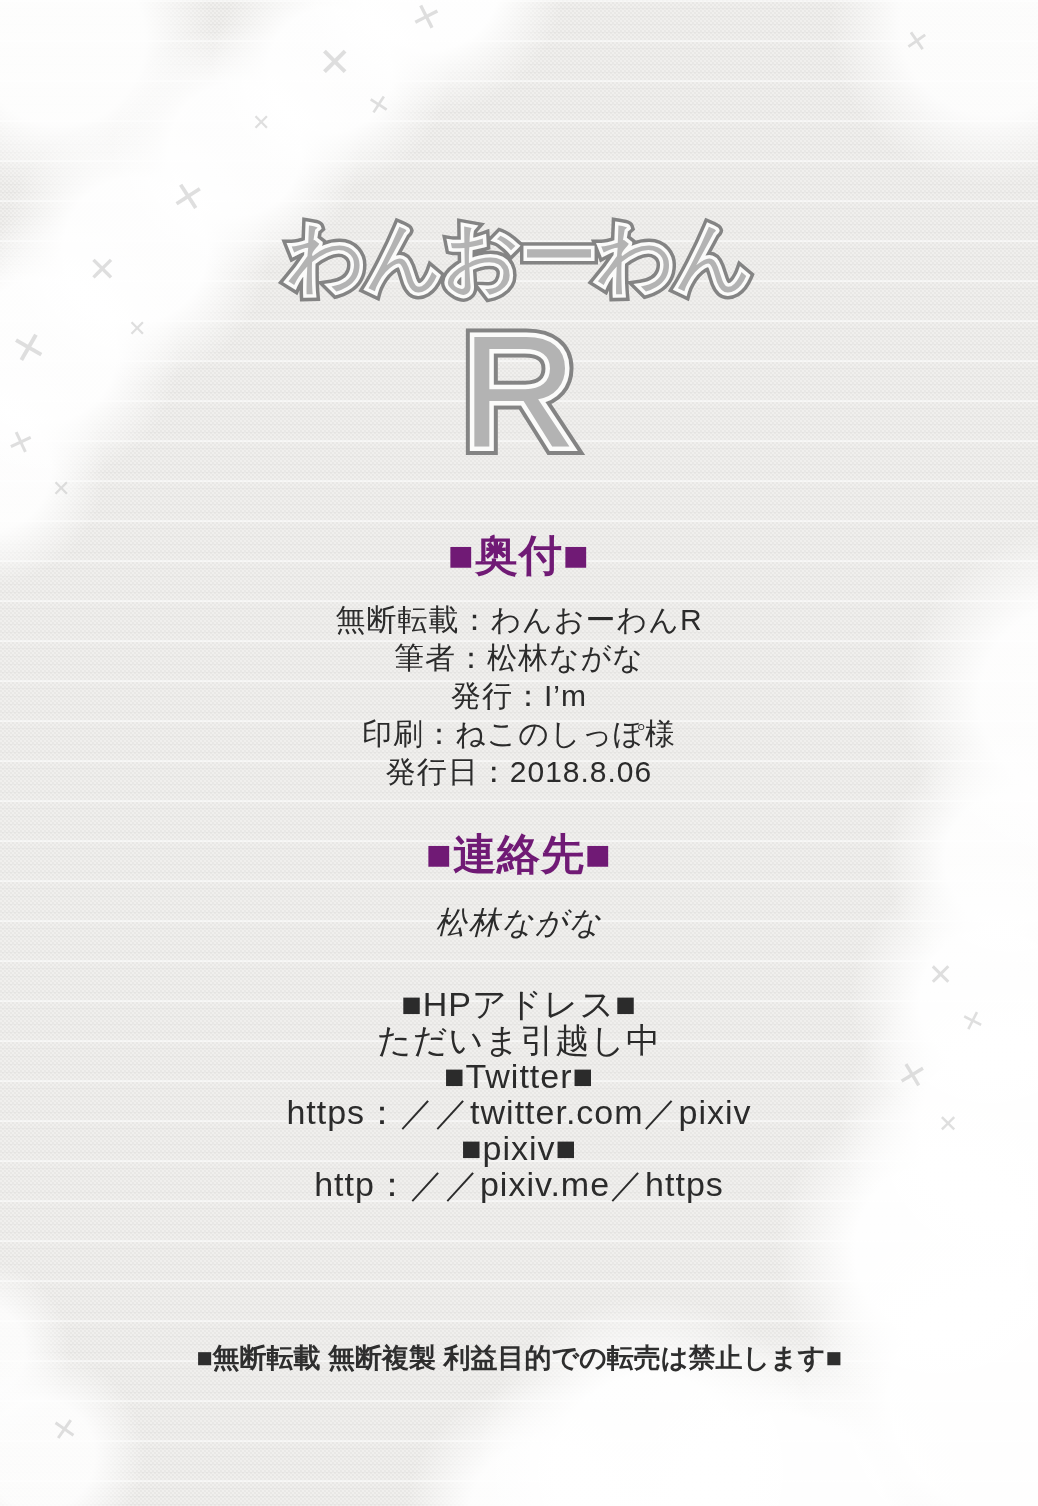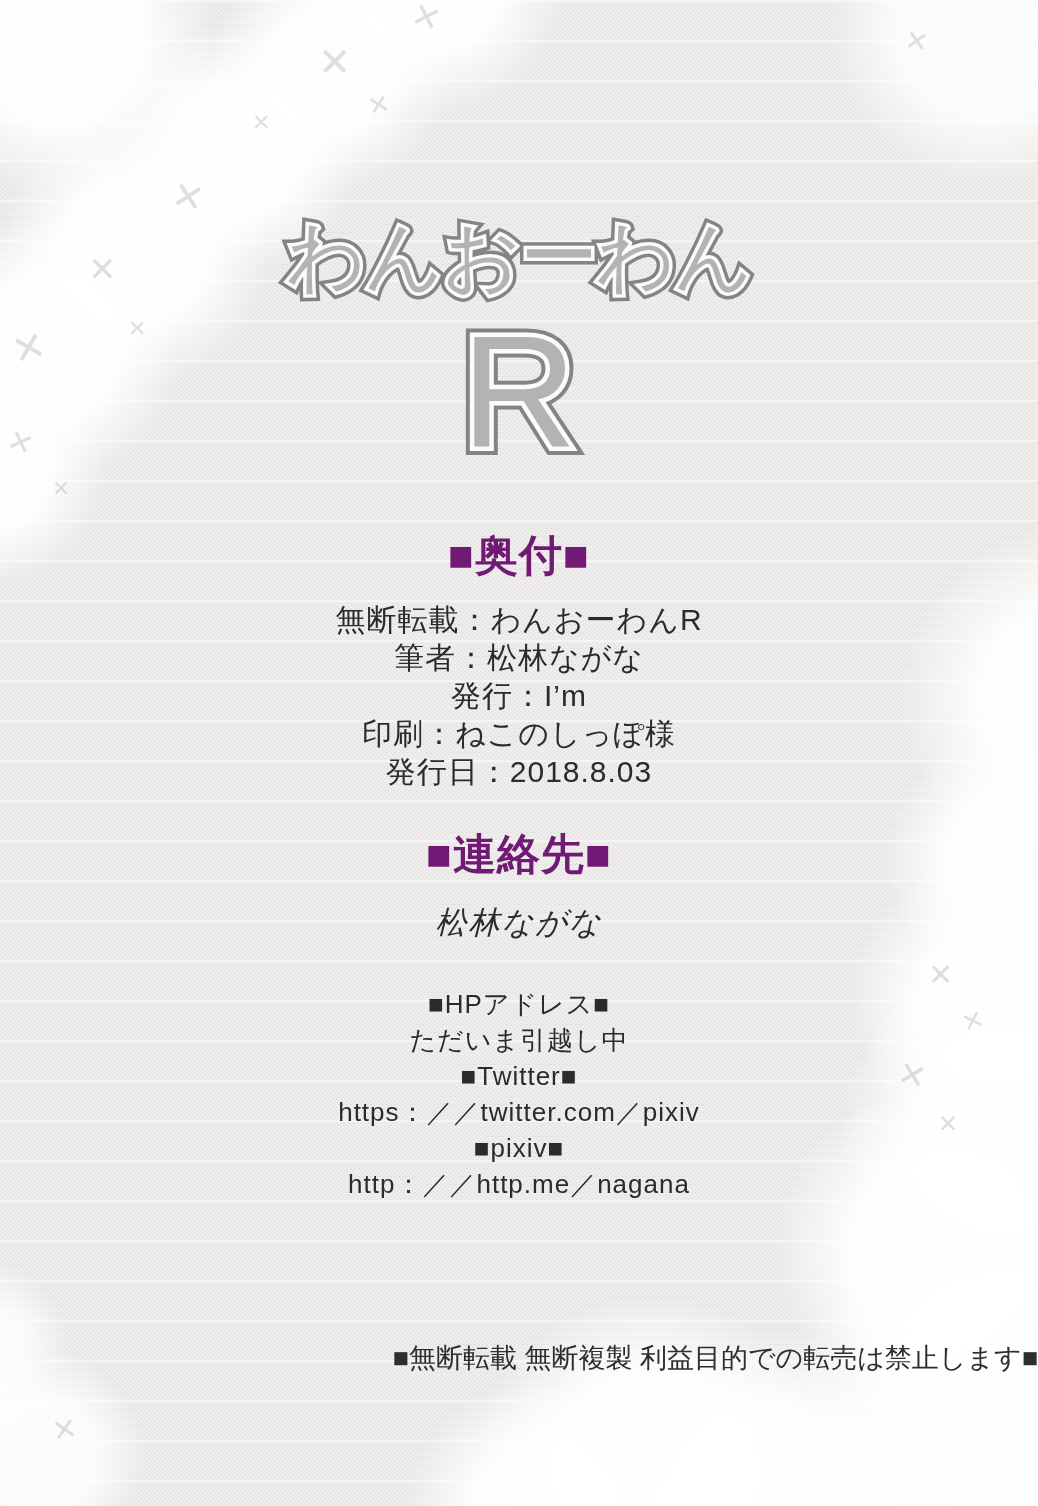--- a/index.html
+++ b/index.html
@@ -89,29 +89,28 @@
 
   .info-block { position: absolute; left: 0; right: 0; top: 601px; }
   .info-block .line { font-size: 30px; line-height: 38px; letter-spacing: 1px; }
 
   .contact-name {
     position: absolute; left: 0; right: 0; top: 903px;
     font-size: 31px; line-height: 40px; letter-spacing: 2px; font-style: italic;
   }
 
   .contact-block { position: absolute; left: 0; right: 0; top: 986px; }
-  .contact-block .line { font-size: 26px; line-height: 36px; letter-spacing: 1px; }
+  .contact-block .line { font-size: 34px; line-height: 36px; letter-spacing: 1px; }
 
   .notice {
     position: absolute; left: 0; right: 0; top: 1339px;
     font-size: 27px; line-height: 38px;
-    font-weight: normal;
+    font-weight: bold;
     letter-spacing: 0px;
     color: #2e2e2e;
-    text-align: right;
   }
 </style>
 </head>
 <body>
 
 <div class="page">
   <div class="texture"></div>
   <div class="blobs"></div>
 
   <span class="sparkle" style="left:318px; top:42px;  font-size:40px;">✕</span>
@@ -145,31 +144,31 @@
       <span class="layer front">R</span>
     </div>
 
     <h2 class="heading h-okuzuke">■奥付■</h2>
 
     <div class="info-block">
       <div class="line">無断転載：わんおーわんR</div>
       <div class="line">筆者：松林ながな</div>
       <div class="line">発行：I’m</div>
       <div class="line">印刷：ねこのしっぽ様</div>
-      <div class="line">発行日：2018.8.03</div>
+      <div class="line">発行日：2018.8.06</div>
     </div>
 
     <h2 class="heading h-contact">■連絡先■</h2>
 
     <div class="contact-name">松林ながな</div>
 
     <div class="contact-block">
       <div class="line">■HPアドレス■</div>
       <div class="line">ただいま引越し中</div>
       <div class="line">■Twitter■</div>
       <div class="line">https：／／twitter.com／pixiv</div>
       <div class="line">■pixiv■</div>
-      <div class="line">http：／／http.me／nagana</div>
+      <div class="line">http：／／pixiv.me／https</div>
     </div>
 
     <div class="notice">■無断転載 無断複製 利益目的での転売は禁止します■</div>
   </div>
 </div>
 
 </body></html>

